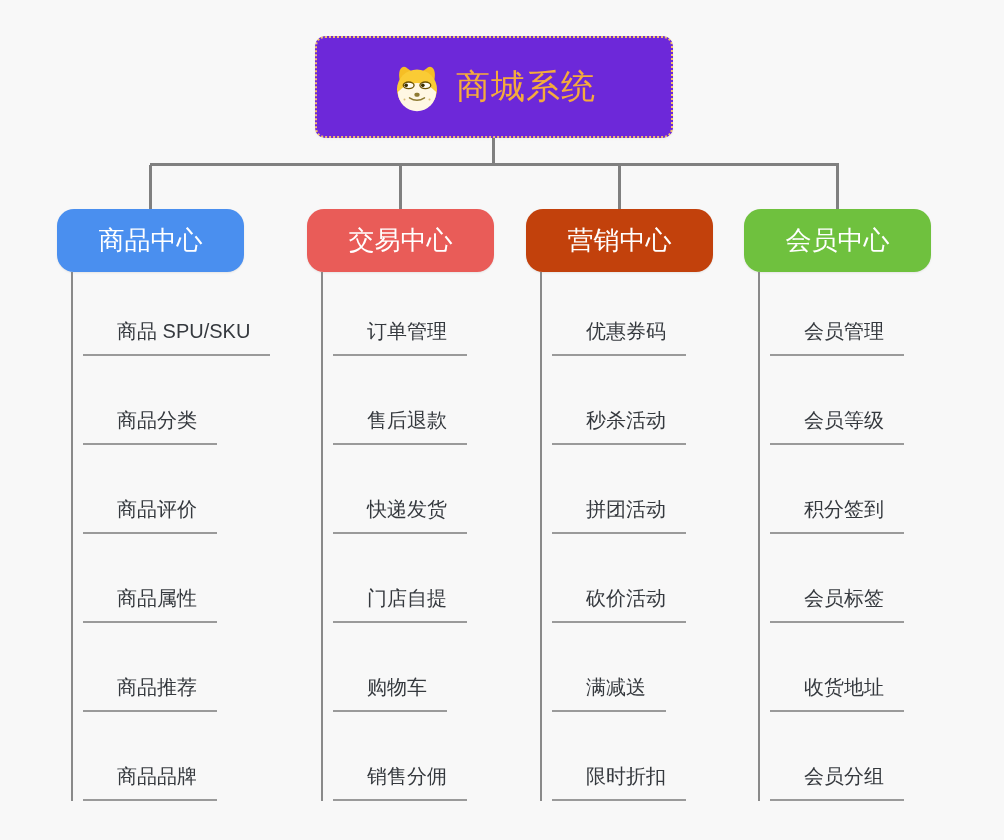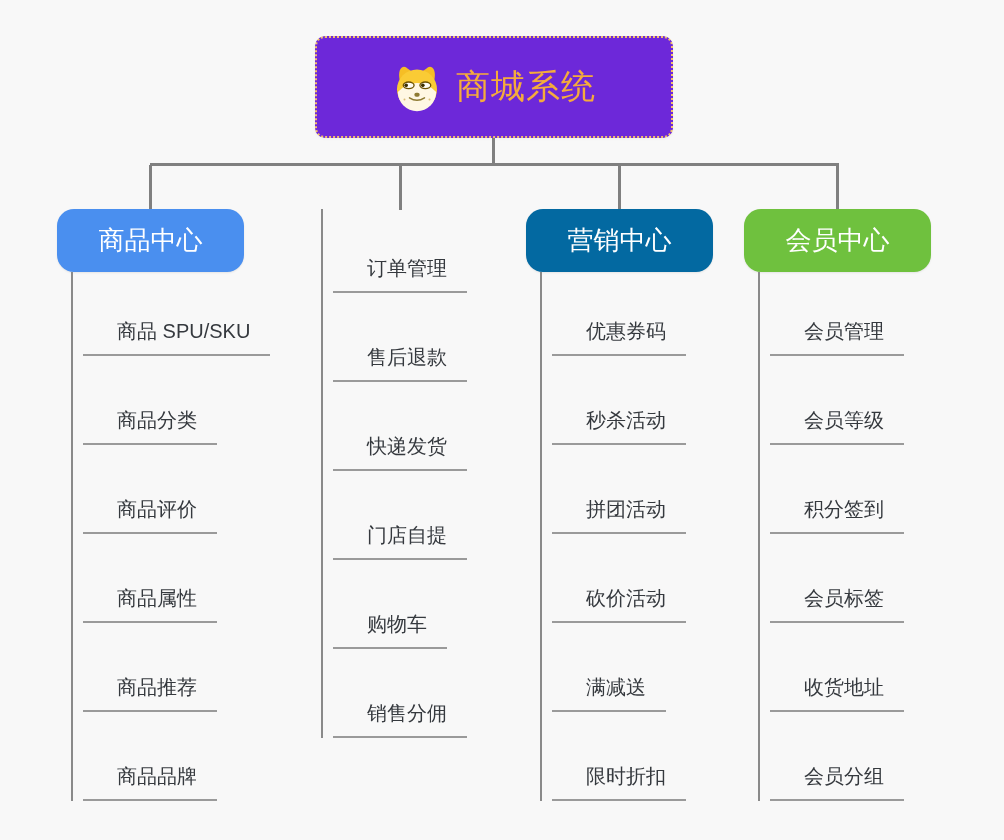--- a/index.html
+++ b/index.html
@@ -115,20 +115,23 @@
         <div class="leaf-row">
           <div class="leaf">商品推荐</div>
         </div>
         <div class="leaf-row">
           <div class="leaf">商品品牌</div>
         </div>
       </div>
     </div>
     <div class="line drop" style="left: 399px;"></div>
     <div class="column" style="left: 307px;">
+      <div class="branch-box" style="background: rgb(233, 92, 88);">
+        <span>交易中心</span>
+      </div>
       <div class="leaves">
         <div class="leaf-row">
           <div class="leaf">订单管理</div>
         </div>
         <div class="leaf-row">
           <div class="leaf">售后退款</div>
         </div>
         <div class="leaf-row">
           <div class="leaf">快递发货</div>
         </div>
@@ -138,21 +141,21 @@
         <div class="leaf-row">
           <div class="leaf">购物车</div>
         </div>
         <div class="leaf-row">
           <div class="leaf">销售分佣</div>
         </div>
       </div>
     </div>
     <div class="line drop" style="left: 618px;"></div>
     <div class="column" style="left: 526px;">
-      <div class="branch-box" style="background: #0369a1;">
+      <div class="branch-box" style="background: #c2410c;">
         <span>营销中心</span>
       </div>
       <div class="leaves">
         <div class="leaf-row">
           <div class="leaf">优惠券码</div>
         </div>
         <div class="leaf-row">
           <div class="leaf">秒杀活动</div>
         </div>
         <div class="leaf-row">

